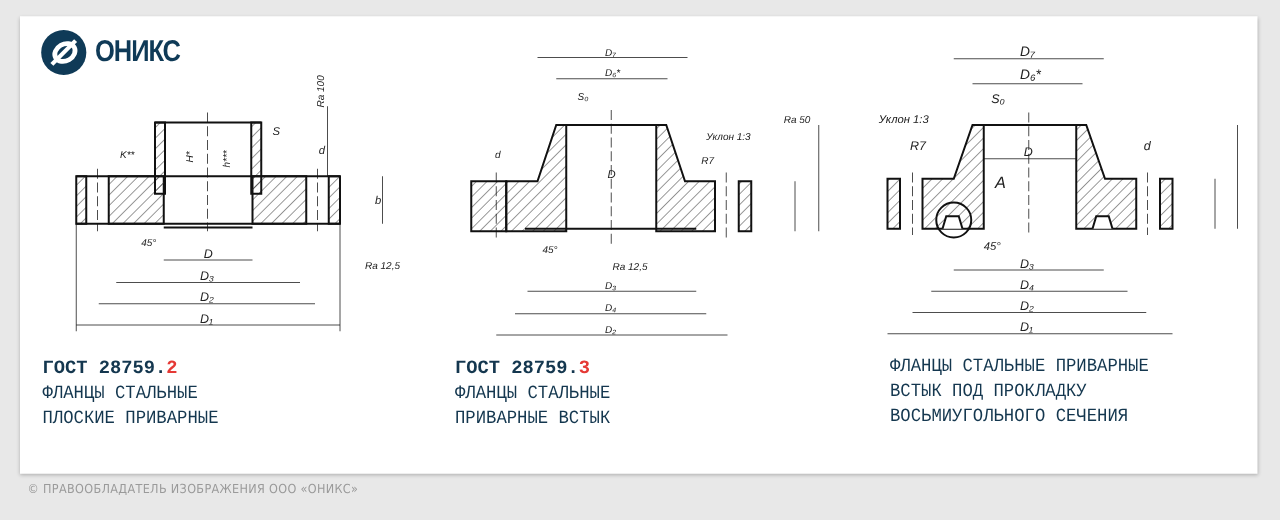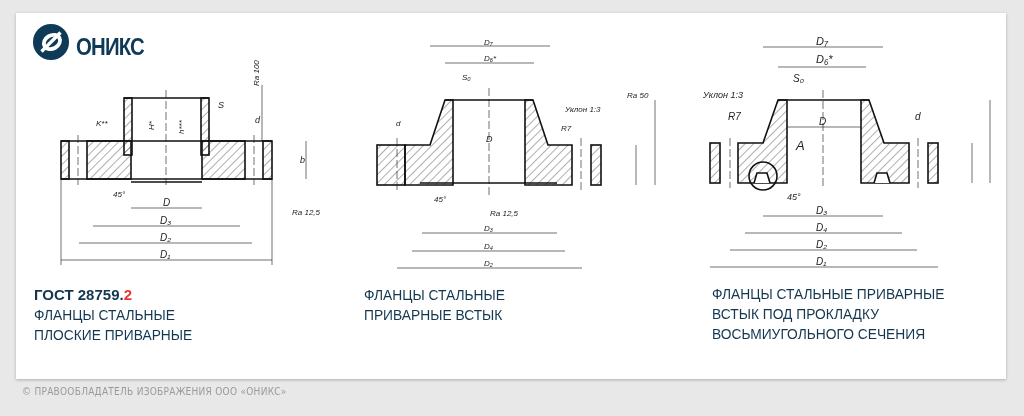--- a/index.html
+++ b/index.html
@@ -1,22 +1,22 @@
 <!DOCTYPE html>
 <html><head>
 <meta charset="utf-8">
 <style>
   html, body { margin:0; padding:0; }
   body { width:1024px; height:416px; background:#e8e8e8; position:relative; overflow:hidden; font-family:"Liberation Sans", sans-serif; }
   .card { position:absolute; left:16px; top:13px; width:990px; height:366px; background:#fff; box-shadow:0 1px 3px rgba(0,0,0,0.25); }
-  .logo { position:absolute; left:32px; top:23px; display:flex; align-items:flex-end; }
+  .logo { position:absolute; left:32px; top:23px; display:flex; align-items:center; }
   .logo-mark { width:38px; height:38px; }
   .logo-text { margin-left:6px; font-family:"Liberation Sans", sans-serif; font-weight:bold; font-size:24px; color:#0f3a57; letter-spacing:-1px; transform:scaleX(0.85); transform-origin:left center; }
   .drawing { position:absolute; }
-  .caption { position:absolute; color:#14374f; font-family:Liberation Sans, sans-serif; }
+  .caption { position:absolute; color:#14374f; font-family:Liberation Mono, monospace; }
   .caption .title { font-weight:bold; font-size:15px; line-height:20px; }
   .caption .title .num { color:#e53935; }
   .caption .line { font-size:15px; line-height:20px; transform:scaleX(0.92); transform-origin:left; white-space:nowrap; }
   .footer { position:absolute; left:22px; top:386px; font-size:10px; color:#9a9a9a; letter-spacing:0.3px; font-family:"DejaVu Sans", sans-serif; transform:scaleX(0.9); transform-origin:left; }
   svg text { font-family:"Liberation Sans", sans-serif; font-style:italic; fill:#222; }
 </style>
 </head>
 <body>
 
 <div class="card"></div>
@@ -152,20 +152,21 @@
   <text x="126" y="245" font-size="10">D₁</text>
 </svg>
 
 <div class="caption" style="left:34px;top:285px">
   <div class="title"><span>ГОСТ 28759.</span><span class="num">2</span></div>
   <div class="line">ФЛАНЦЫ СТАЛЬНЫЕ</div>
   <div class="line">ПЛОСКИЕ ПРИВАРНЫЕ</div>
 </div>
 
 <div class="caption" style="left:364px;top:285px">
+  <div class="title"><span>ГОСТ 28759.</span><span class="num">3</span></div>
   <div class="line">ФЛАНЦЫ СТАЛЬНЫЕ</div>
   <div class="line">ПРИВАРНЫЕ ВСТЫК</div>
 </div>
 
 <div class="caption" style="left:712px;top:284px">
   <div class="line">ФЛАНЦЫ СТАЛЬНЫЕ ПРИВАРНЫЕ</div>
   <div class="line">ВСТЫК ПОД ПРОКЛАДКУ</div>
   <div class="line">ВОСЬМИУГОЛЬНОГО СЕЧЕНИЯ</div>
 </div>
 

